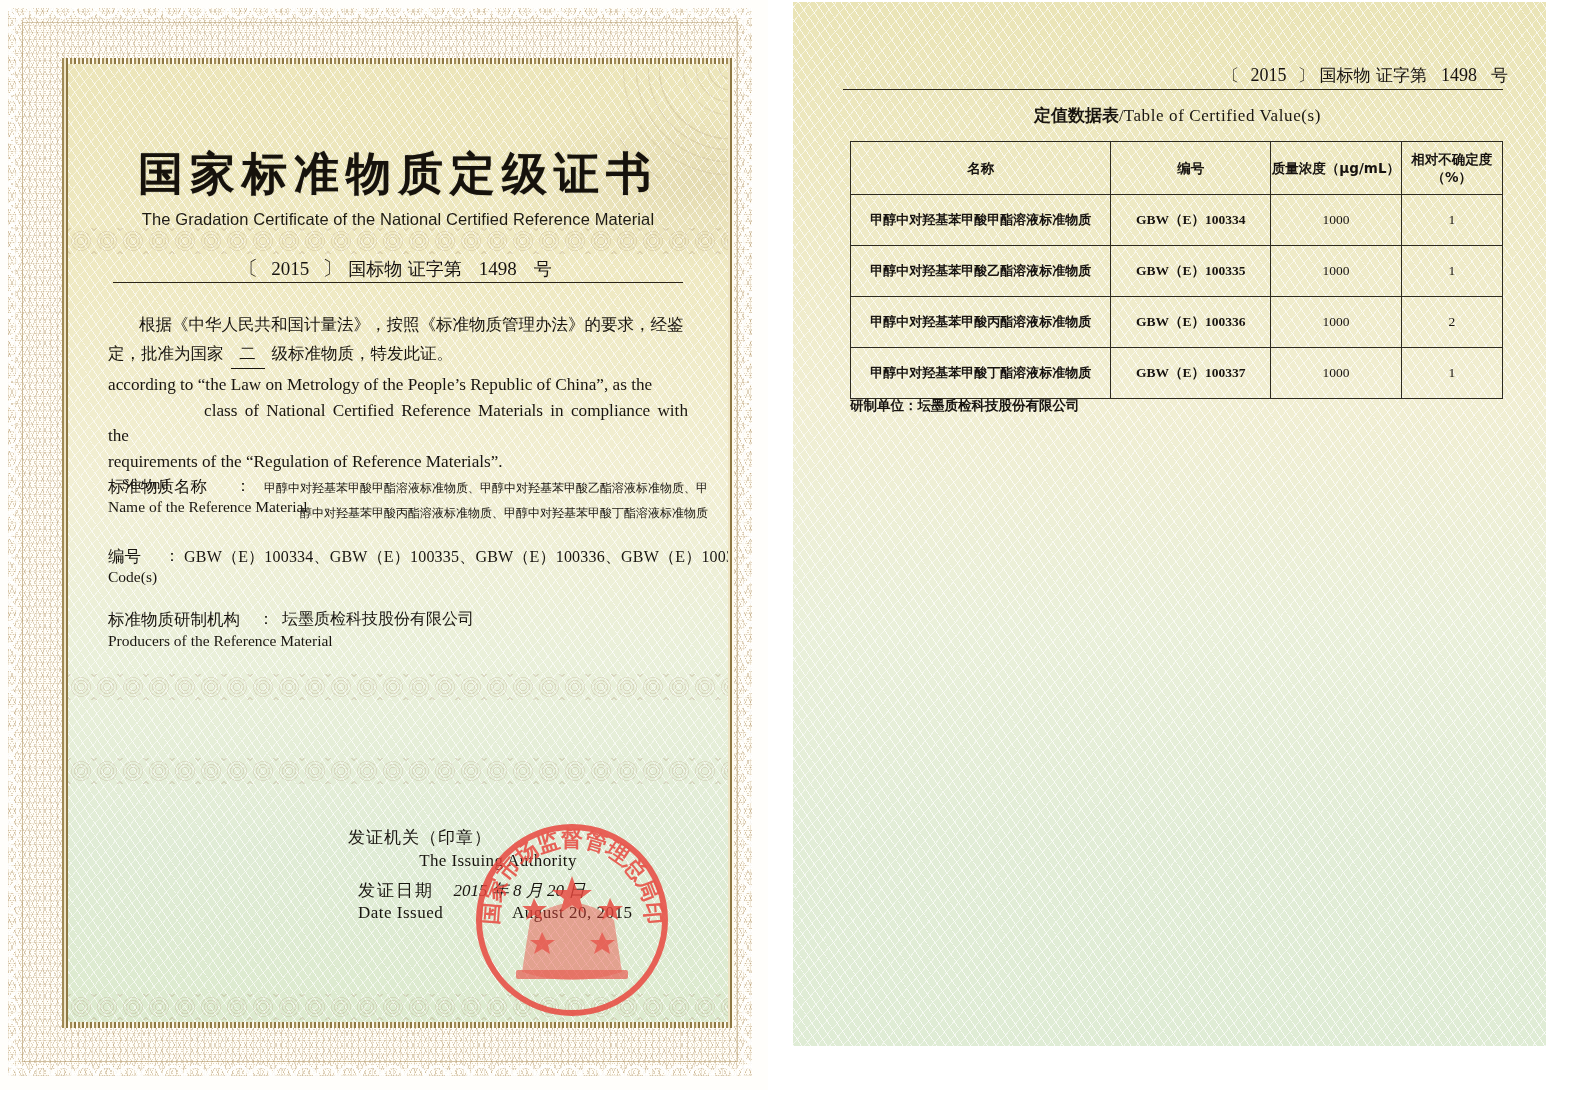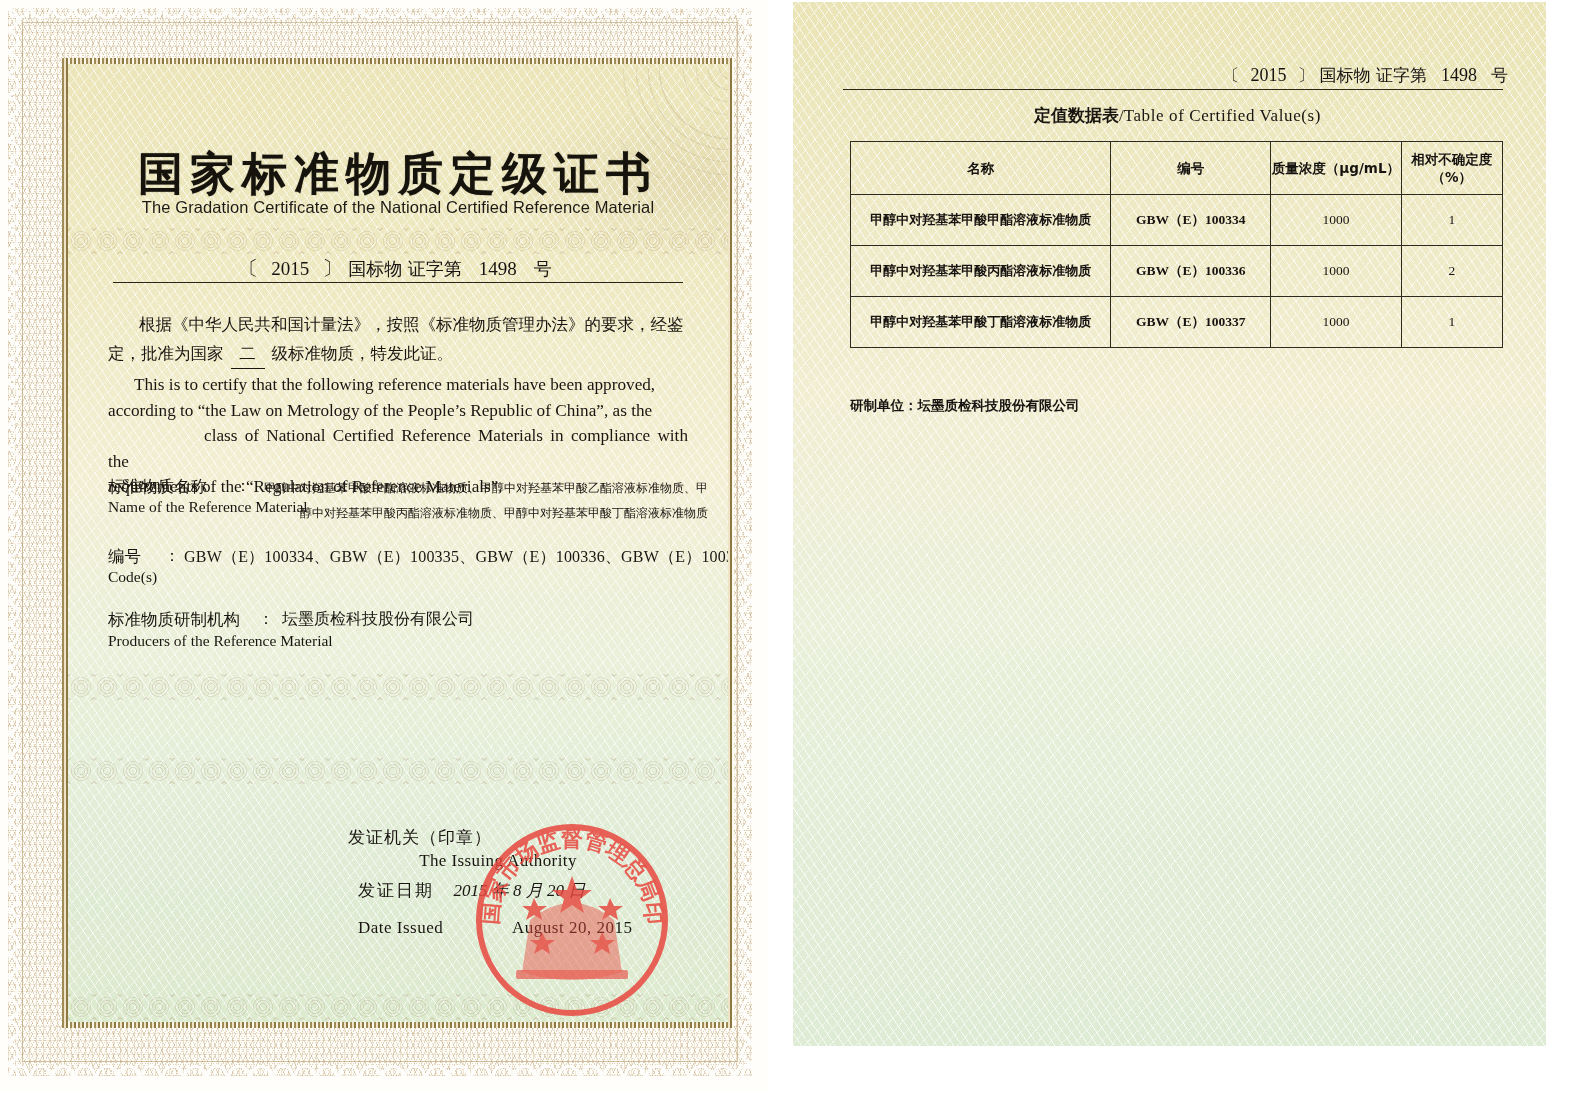--- a/index.html
+++ b/index.html
@@ -91,21 +91,21 @@
   .lp{position:absolute;z-index:3;}
 
   
   #title-cn{
     left:0;top:80px;width:100%;text-align:center;
     font-family:"DejaVu Serif",serif;font-weight:bold;font-size:45px;
     letter-spacing:7px;color:#16120c;
     text-shadow:0 0 1px rgba(0,0,0,.5);
   }
   #title-en{
-    left:0;top:134px;width:100%;text-align:center;
+    left:0;top:146px;width:100%;text-align:center;
     font-family:"Liberation Sans",sans-serif;font-size:16.5px;color:#1d1a14;
     letter-spacing:.1px;
   }
   
   #certno-row{
     left:40px;top:191px;width:580px;text-align:center;
     font-size:18px;color:#171310;white-space:nowrap;
   }
   #certno-row .brk{font-size:20px;}
   #certno-row .yr{font-family:"Liberation Serif",serif;font-size:19px;margin:0 13px;}
@@ -166,21 +166,21 @@
   }
 
   
   #issue-block{left:280px;top:762px;width:300px;}
   #issue-auth-cn{font-family:"DejaVu Serif",serif;font-size:17px;letter-spacing:1px;color:#191510;text-align:left;}
   #issue-auth-en{font-size:17px;color:#191510;text-align:center;margin-top:2px;letter-spacing:.4px;}
 
   #date-block{left:290px;top:815px;width:330px;}
   #date-row1{font-family:"DejaVu Serif",serif;font-size:17px;color:#191510;white-space:nowrap;letter-spacing:2px;}
   #date-row1 .dv{font-family:"Liberation Serif",serif;letter-spacing:0;}
-  #date-row2{font-size:17px;color:#191510;margin-top:16px;white-space:nowrap;letter-spacing:.5px;}
+  #date-row2{font-size:17px;color:#191510;margin-top:1px;white-space:nowrap;letter-spacing:.5px;}
   #date-row2 .de{margin-left:64px;}
 
   
   #seal{
     position:absolute;left:404px;top:756px;width:200px;height:200px;z-index:4;
     pointer-events:none;opacity:.88;
   }
 
   
   #right-page{
@@ -255,21 +255,20 @@
       <span class="brk">〔</span><span class="yr">2015</span><span class="brk">〕</span><span class="lbl">国标物  证字第</span><span class="num">1498</span><span class="lbl">号</span>
     </div>
     <div class="lp" id="certno-rule"></div>
 
     <div class="lp" id="body-cn">
       <span class="indent"></span><span>根据《中华人民共和国计量法》，按照《标准物质管理办法》的要求，经鉴</span><br>
       <span>定，批准为国家</span><span id="grade-cn">二</span><span>级标准物质，特发此证。</span>
     </div>
 
     <div class="lp" id="body-en">
-      <p style="text-indent:26px;">This is to certify that the following reference materials have been approved,</p>
       <p>according to “the Law on Metrology of the People’s Republic of China”, as the</p>
       <p style="text-indent:96px;">class of National Certified Reference Materials in compliance with the</p>
       <p>requirements of the “Regulation of Reference Materials”.</p>
       <span id="grade-en">Second</span>
     </div>
 
     <div class="lp" id="name-block">
       <span class="lab field-label-cn">标准物质名称</span>
       <span class="colon field-label-cn">：</span>
       <span class="lab2 field-label-en">Name of the Reference Material</span>
@@ -350,20 +349,26 @@
       </tr>
     </thead>
     <tbody>
       <tr>
         <td class="nm">甲醇中对羟基苯甲酸甲酯溶液标准物质</td>
         <td class="cd">GBW（E）100334</td>
         <td class="vl">1000</td>
         <td class="vl">1</td>
       </tr>
       <tr>
+        <td class="nm">甲醇中对羟基苯甲酸乙酯溶液标准物质</td>
+        <td class="cd">GBW（E）100335</td>
+        <td class="vl">1000</td>
+        <td class="vl">1</td>
+      </tr>
+      <tr>
         <td class="nm">甲醇中对羟基苯甲酸丙酯溶液标准物质</td>
         <td class="cd">GBW（E）100336</td>
         <td class="vl">1000</td>
         <td class="vl">2</td>
       </tr>
       <tr>
         <td class="nm">甲醇中对羟基苯甲酸丁酯溶液标准物质</td>
         <td class="cd">GBW（E）100337</td>
         <td class="vl">1000</td>
         <td class="vl">1</td>

